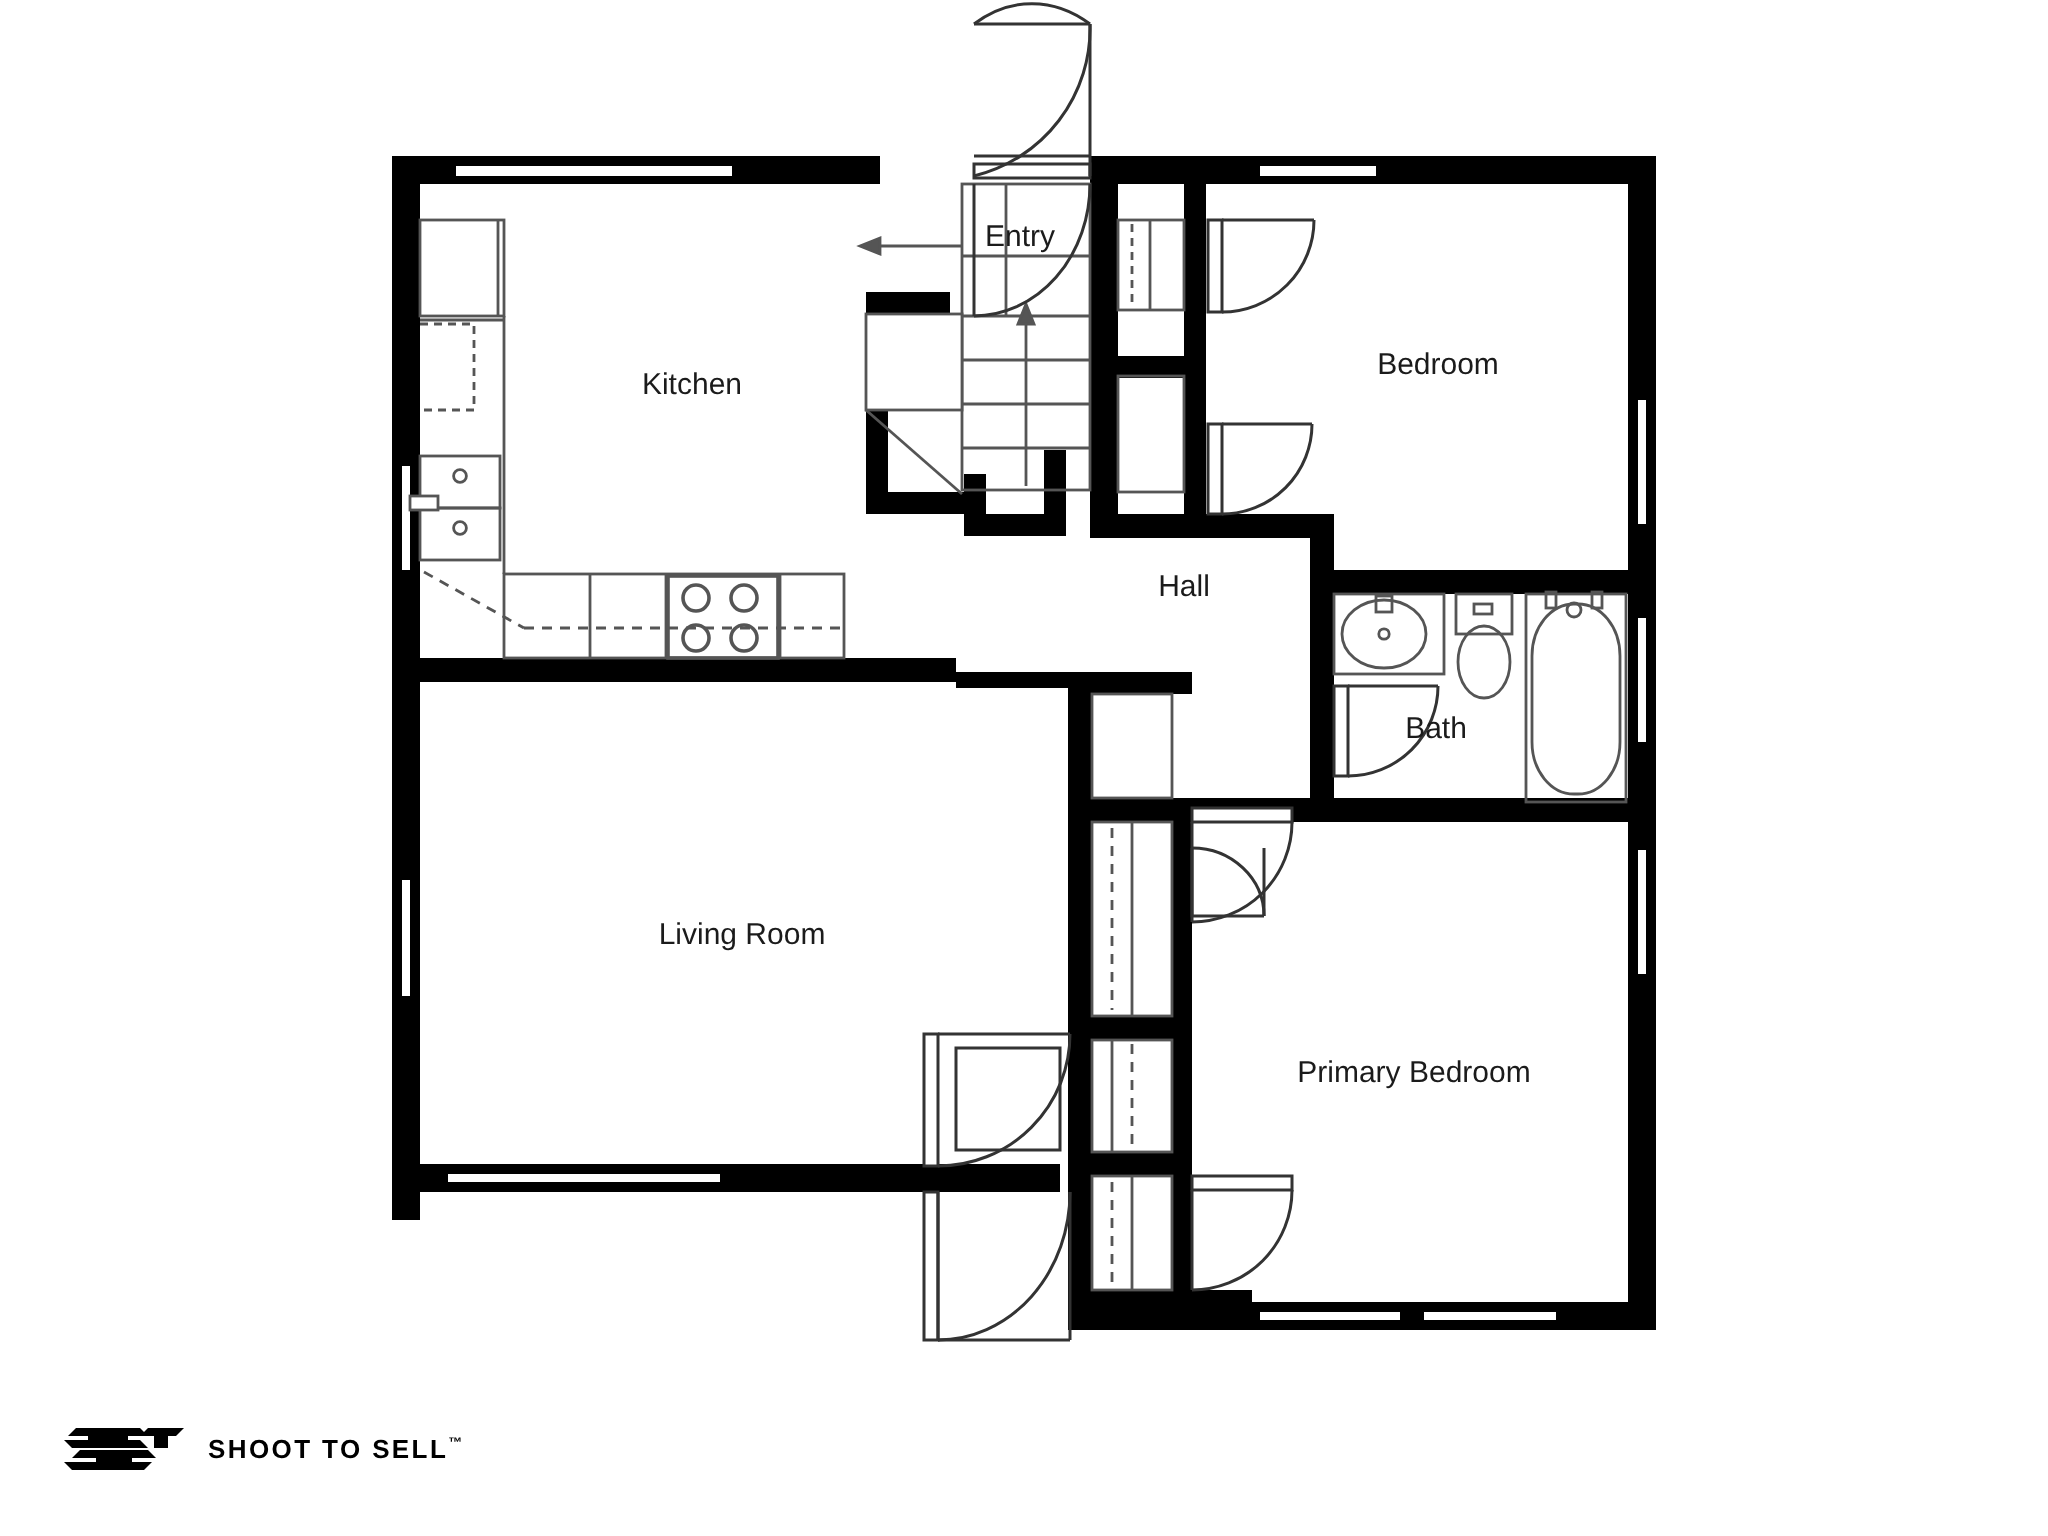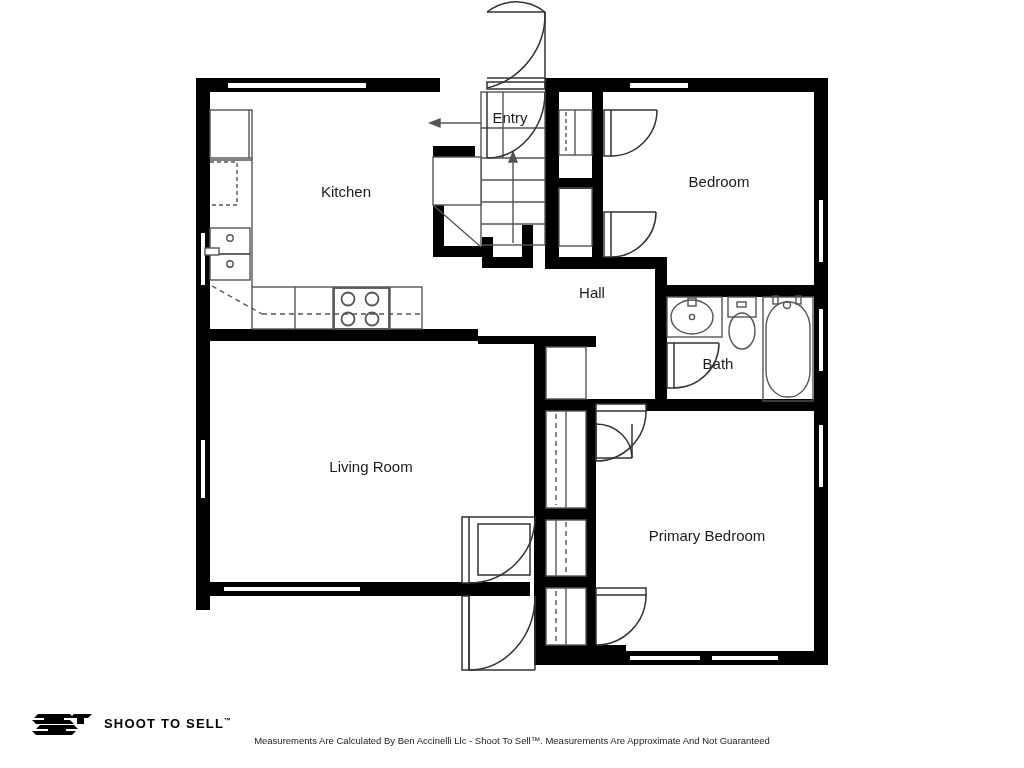--- a/index.html
+++ b/index.html
@@ -371,16 +371,15 @@
           <path d="M44 2 L62 2 L58 6 L54 6 L54 12 L47 12 L47 6 L40 6 Z"></path>
           <path d="M6 14 L40 14 L44 18 L14 18 L14 20 L40 20 L44 22 L4 22 L0 18 L34 18 L34 16 L2 16 Z" opacity="0"></path>
           <path d="M2 14 L36 14 L40 18 L10 18 L10 20 L38 20 L42 22 L4 22 Z" opacity="0"></path>
         </g>
         <g fill="#000000">
           <path d="M10 13 L44 13 L48 17 L18 17 L18 19 L46 19 L42 23 L6 23 L2 19 L36 19 L36 17 L6 17 Z"></path>
         </g>
       </svg>
       <div class="logo-text"><span>SHOOT TO SELL</span><span class="logo-tm">™</span></div>
     </div>
-    <div class="disclaimer">Measurements Are Calculated By Ben Accinelli Llc - Shoot To Sell™. Measurements Are Approximate And Not Guaranteed</div>
   </div>
 
 </div>
 
 </body></html>

